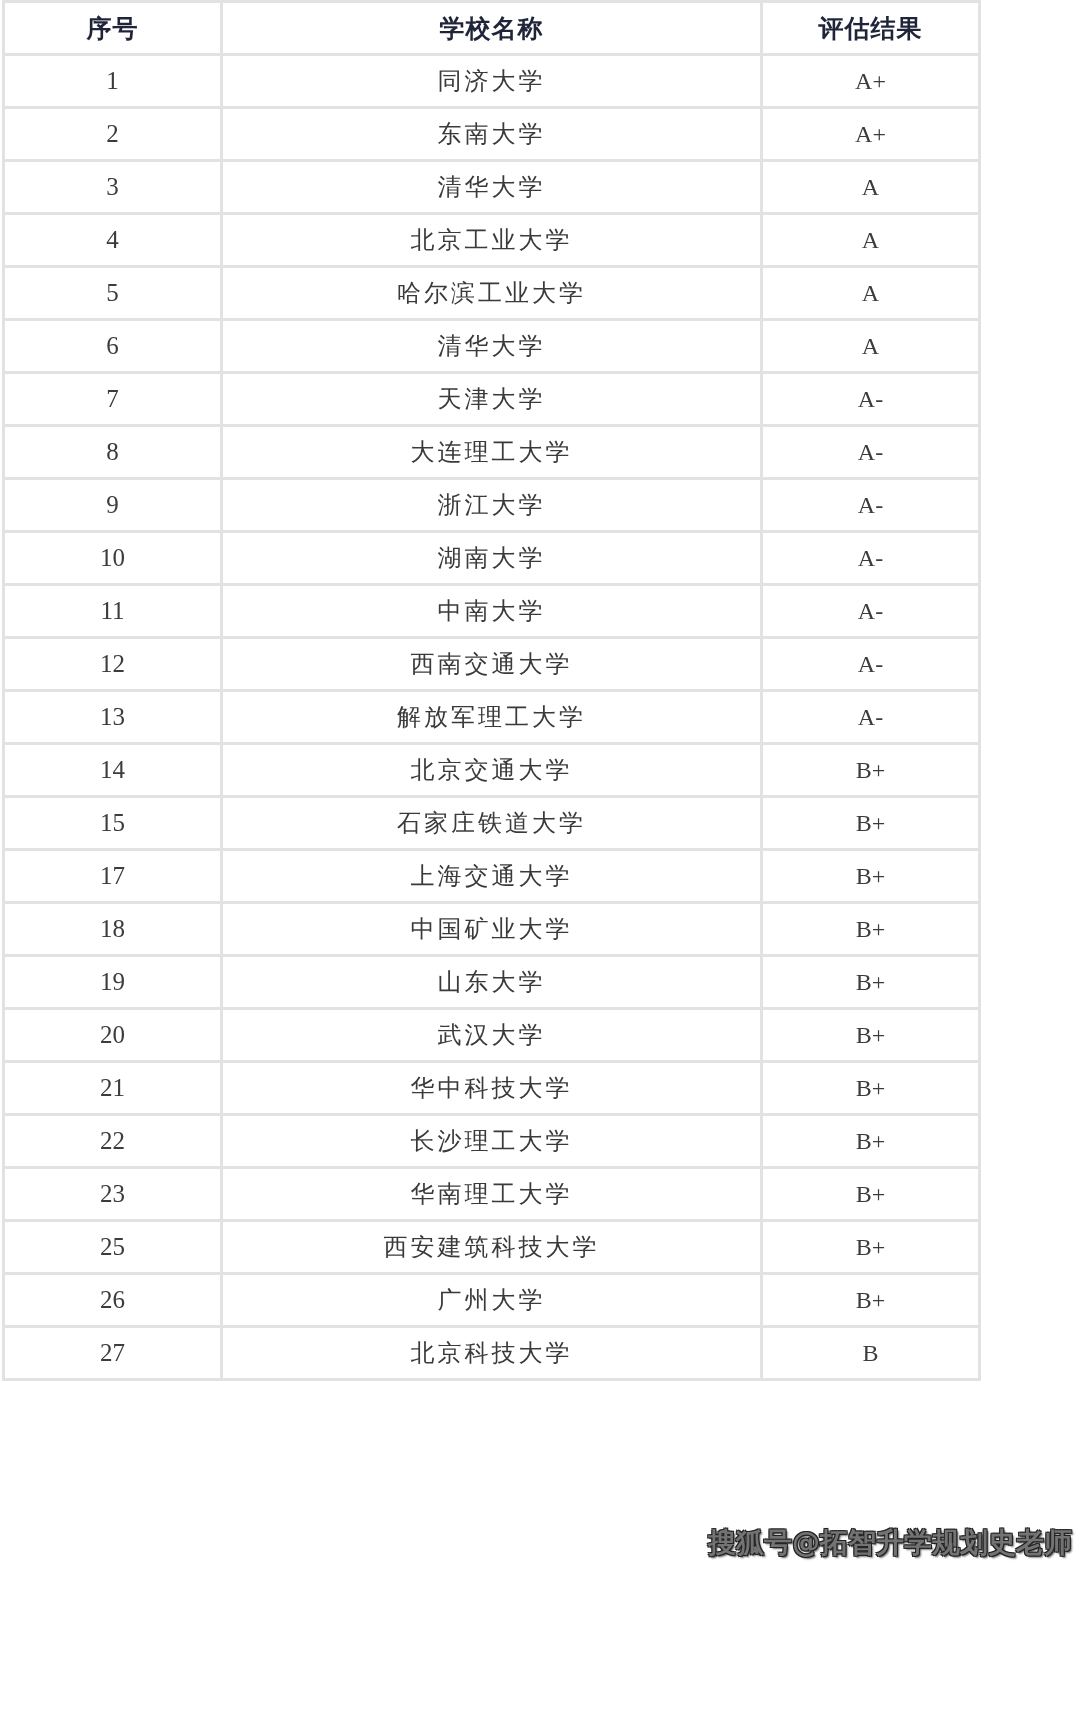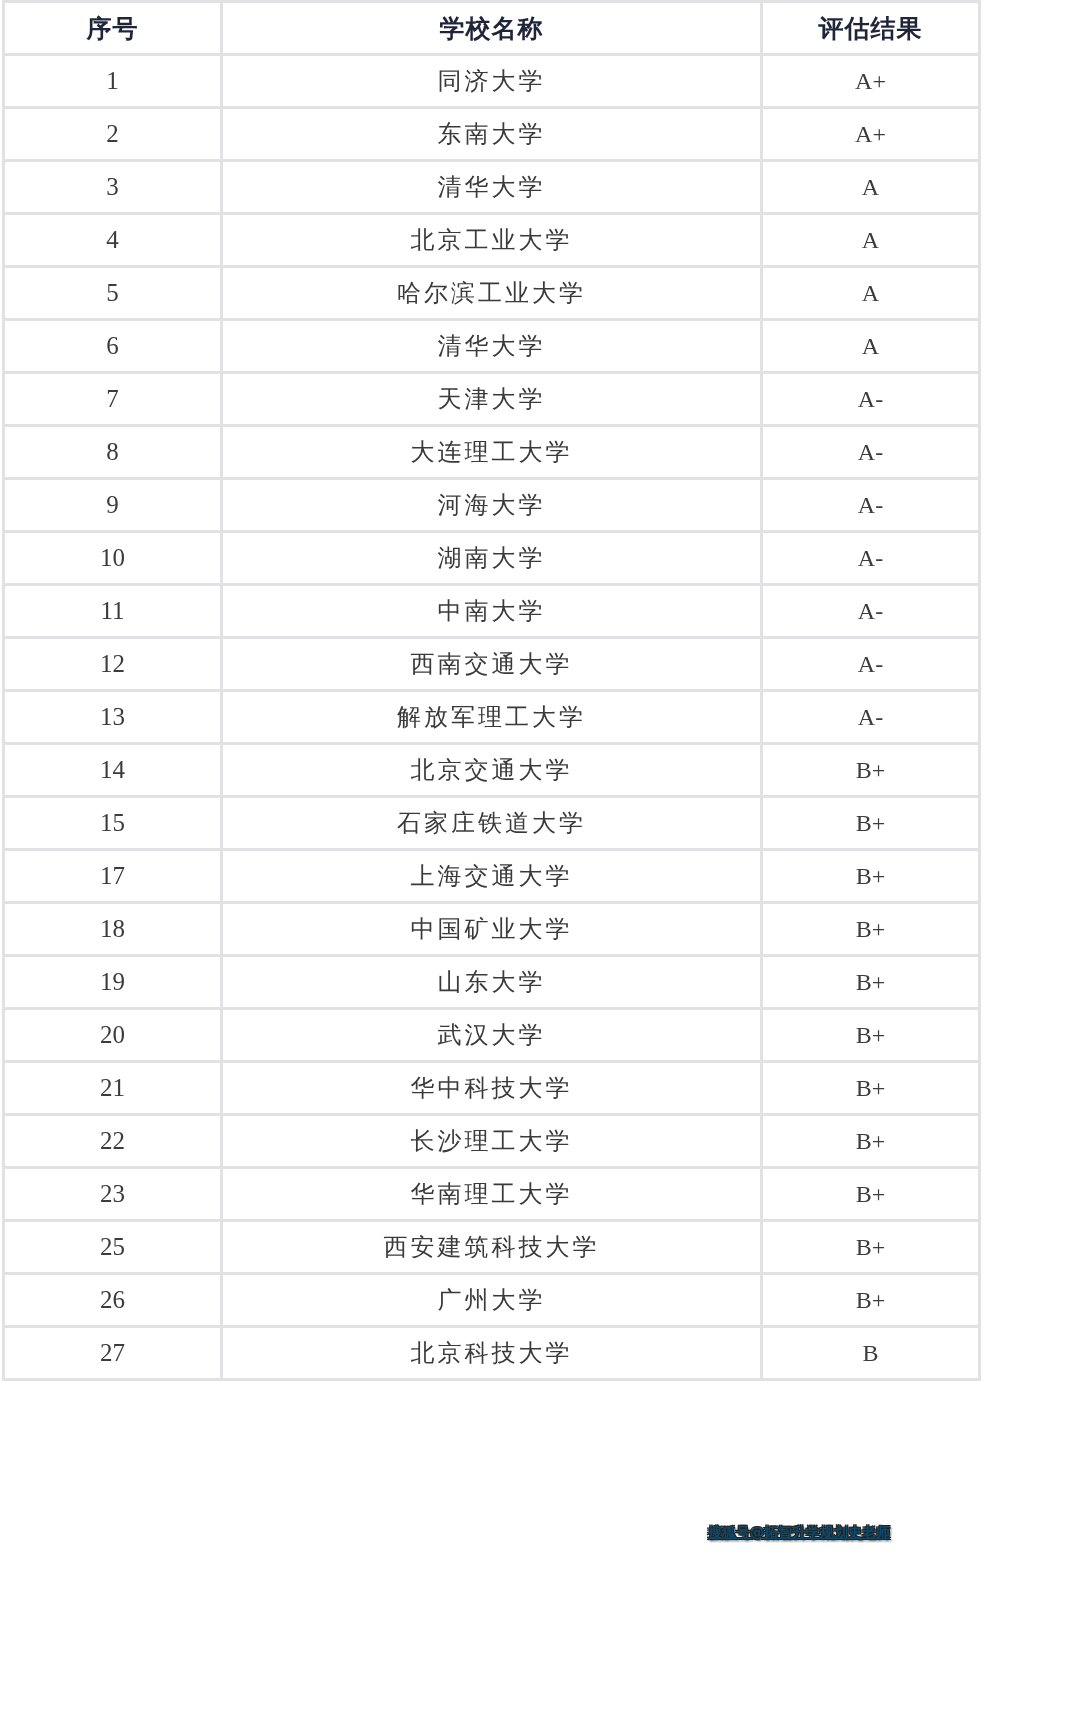--- a/index.html
+++ b/index.html
@@ -57,26 +57,25 @@
       font-family: "Liberation Serif", "DejaVu Serif", serif;
       font-size: 25px;
       color: #3c3c3c;
     }
     .watermark {
       position: absolute;
       left: 708px;
       top: 1524px;
       font-family: "DejaVu Sans", "Liberation Sans", sans-serif;
       font-weight: bold;
-      font-size: 14px;
-      color: #0c4a6e;
+      font-size: 28px;
+      color: #737373;
       text-shadow: 1px 1px 0 #222, -1px -1px 0 #222, 1px -1px 0 #222, -1px 1px 0 #222, 2px 2px 2px rgba(0,0,0,0.6);
       letter-spacing: 0px;
       white-space: nowrap;
-      text-decoration: underline;
     }
   </style>
 </head>
 <body>
 
 <table class="table">
   <colgroup>
     <col class="c1">
       <col class="c2">
       <col class="c3">
@@ -124,21 +123,21 @@
         <td class="name">天津大学</td>
         <td class="grade">A-</td>
       </tr>
       <tr>
         <td class="idx">8</td>
         <td class="name">大连理工大学</td>
         <td class="grade">A-</td>
       </tr>
       <tr>
         <td class="idx">9</td>
-        <td class="name">河海大学</td>
+        <td class="name">浙江大学</td>
         <td class="grade">A-</td>
       </tr>
       <tr>
         <td class="idx">10</td>
         <td class="name">湖南大学</td>
         <td class="grade">A-</td>
       </tr>
       <tr>
         <td class="idx">11</td>
         <td class="name">中南大学</td>

